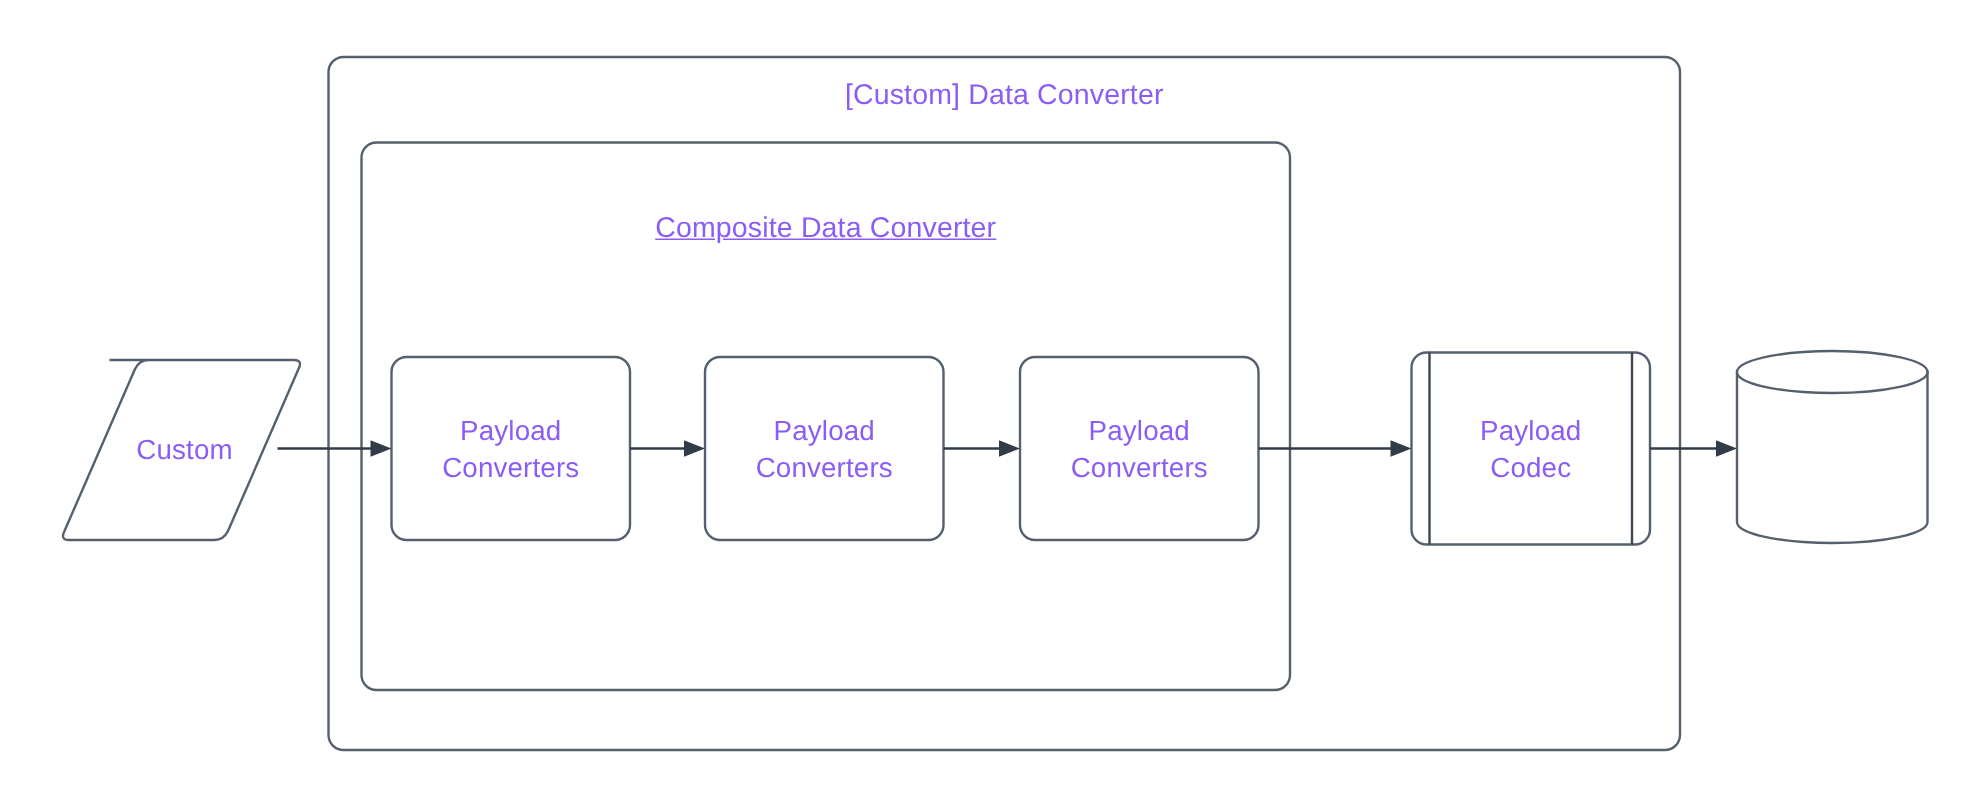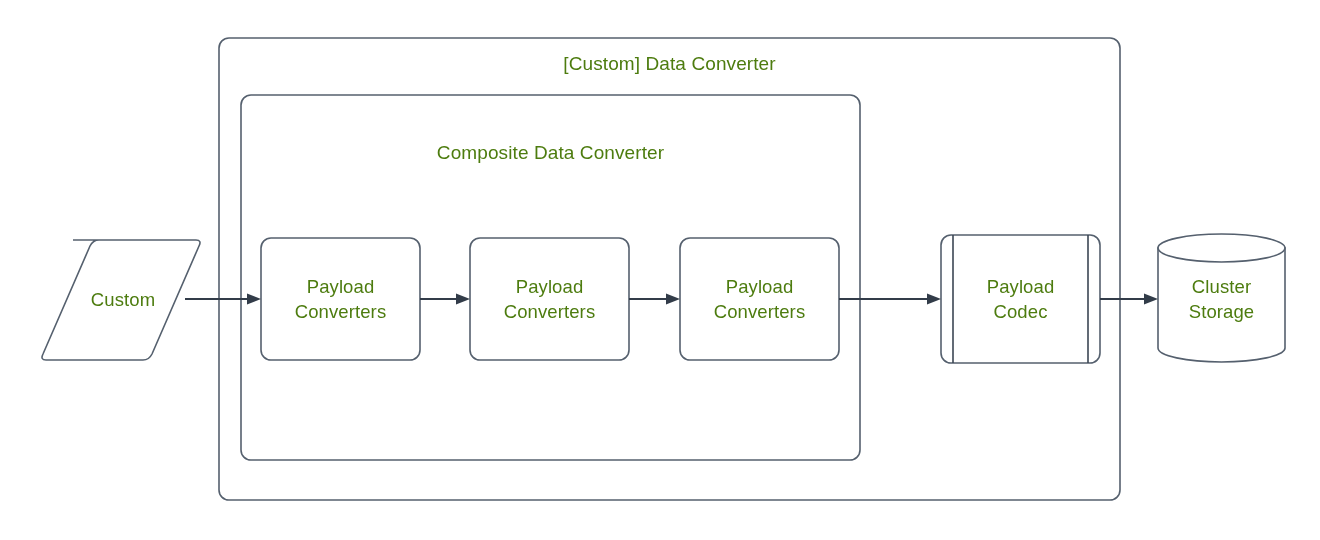--- a/index.html
+++ b/index.html
@@ -40,21 +40,21 @@
     stroke: #323c49;
     stroke-width: 1.8;
     fill: none;
   }
   .arrow-head {
     fill: #323c49;
     stroke: none;
   }
   .label {
     position: absolute;
-    color: #4d7c0f;
+    color: #8b5cf6;
     font-family: "Liberation Sans", sans-serif;
     font-size: 19px;
     line-height: 25px;
     text-align: center;
     white-space: pre-line;
     letter-spacing: 0.1px;
     user-select: none;
   }
   .label.container-title {
     font-size: 19px;
@@ -115,32 +115,30 @@
 
     <g>
       <line x1="1100" y1="299" x2="1149" y2="299" class="connector"></line>
       <path d="M 1158 299 L 1144 293.5 L 1144 304.5 Z" class="arrow-head"></path>
     </g>
 
   </svg>
 
   <div class="label container-title" style="left:219px; top:51px; width:901px;">[Custom] Data Converter</div>
 
-  <div class="label container-title" style="left:241px; top:140px; width:619px;">Composite Data Converter</div>
+  <div class="label container-title" style="left:241px; top:140px; width:619px;text-decoration:underline;">Composite Data Converter</div>
 
   <div class="label node-text" style="left:73px; top:287px; width:100px;">Custom</div>
 
   <div class="label node-text" style="left:261px; top:274px; width:159px;">Payload
 Converters</div>
 
   <div class="label node-text" style="left:470px; top:274px; width:159px;">Payload
 Converters</div>
 
   <div class="label node-text" style="left:680px; top:274px; width:159px;">Payload
 Converters</div>
 
   <div class="label node-text" style="left:953px; top:274px; width:135px;">Payload
 Codec</div>
 
-  <div class="label node-text" style="left:1158px; top:274px; width:127px;">Cluster
-Storage</div>
 
 </div>
 
 </body></html>

